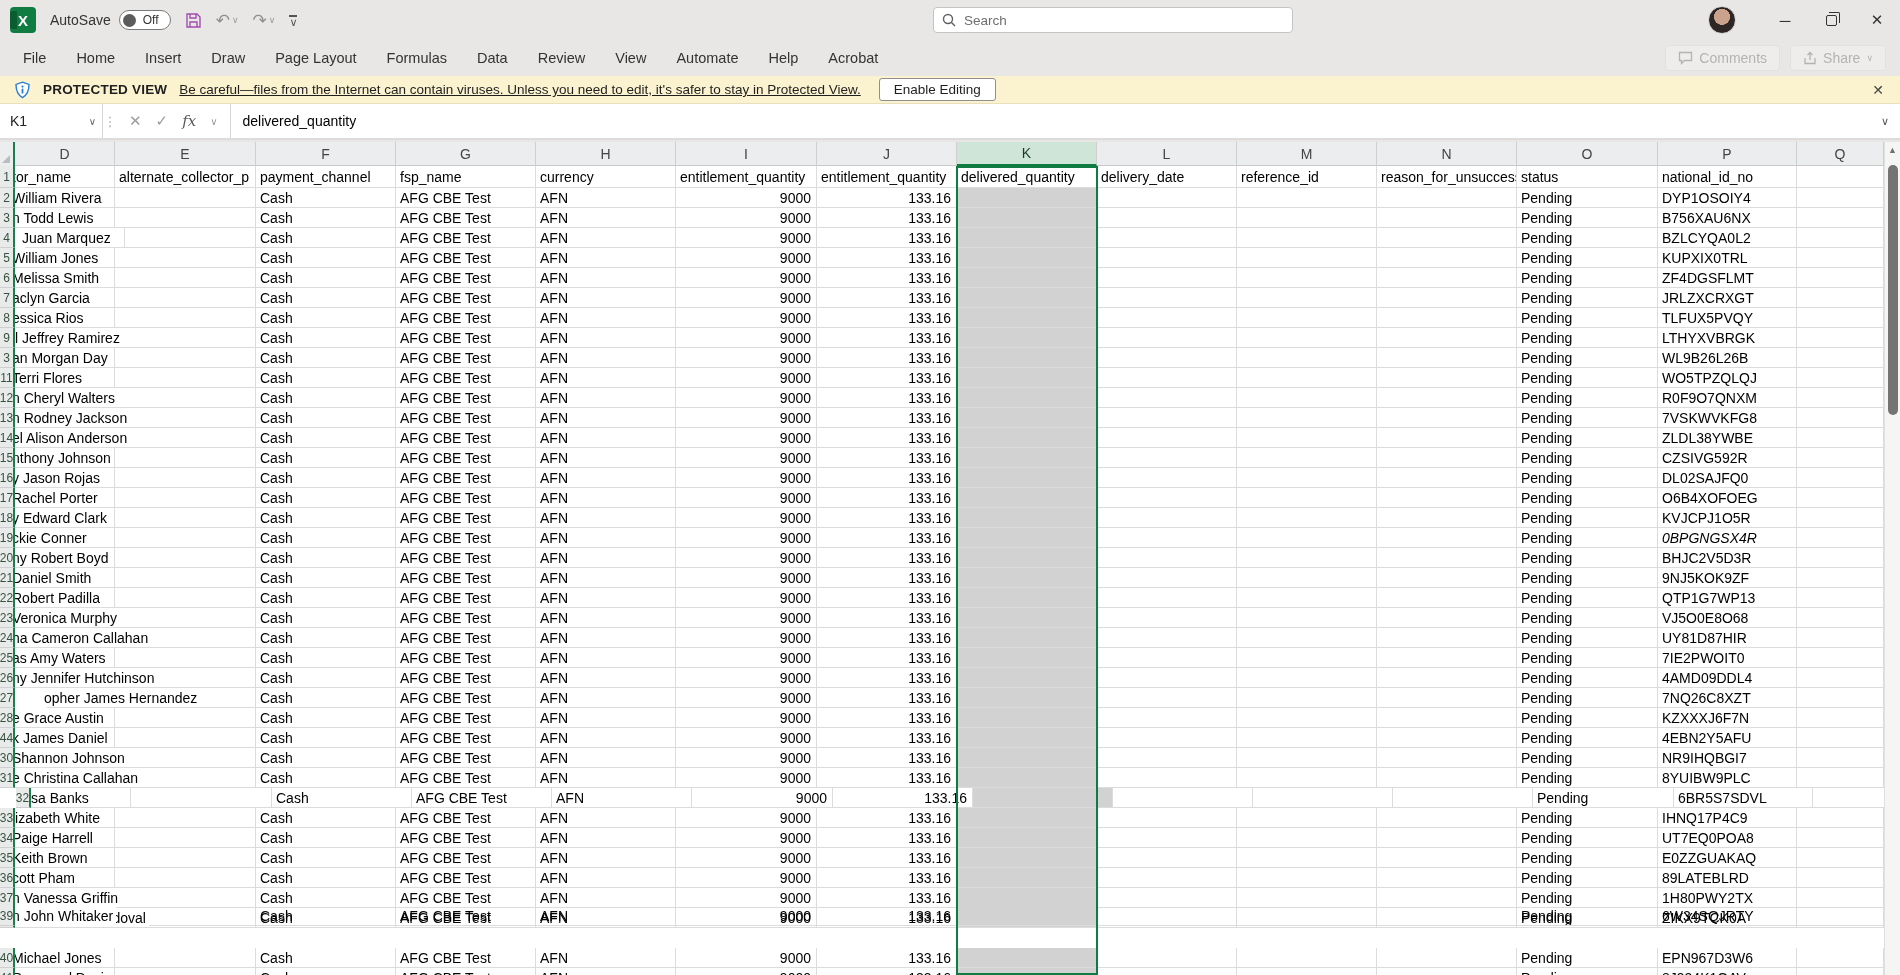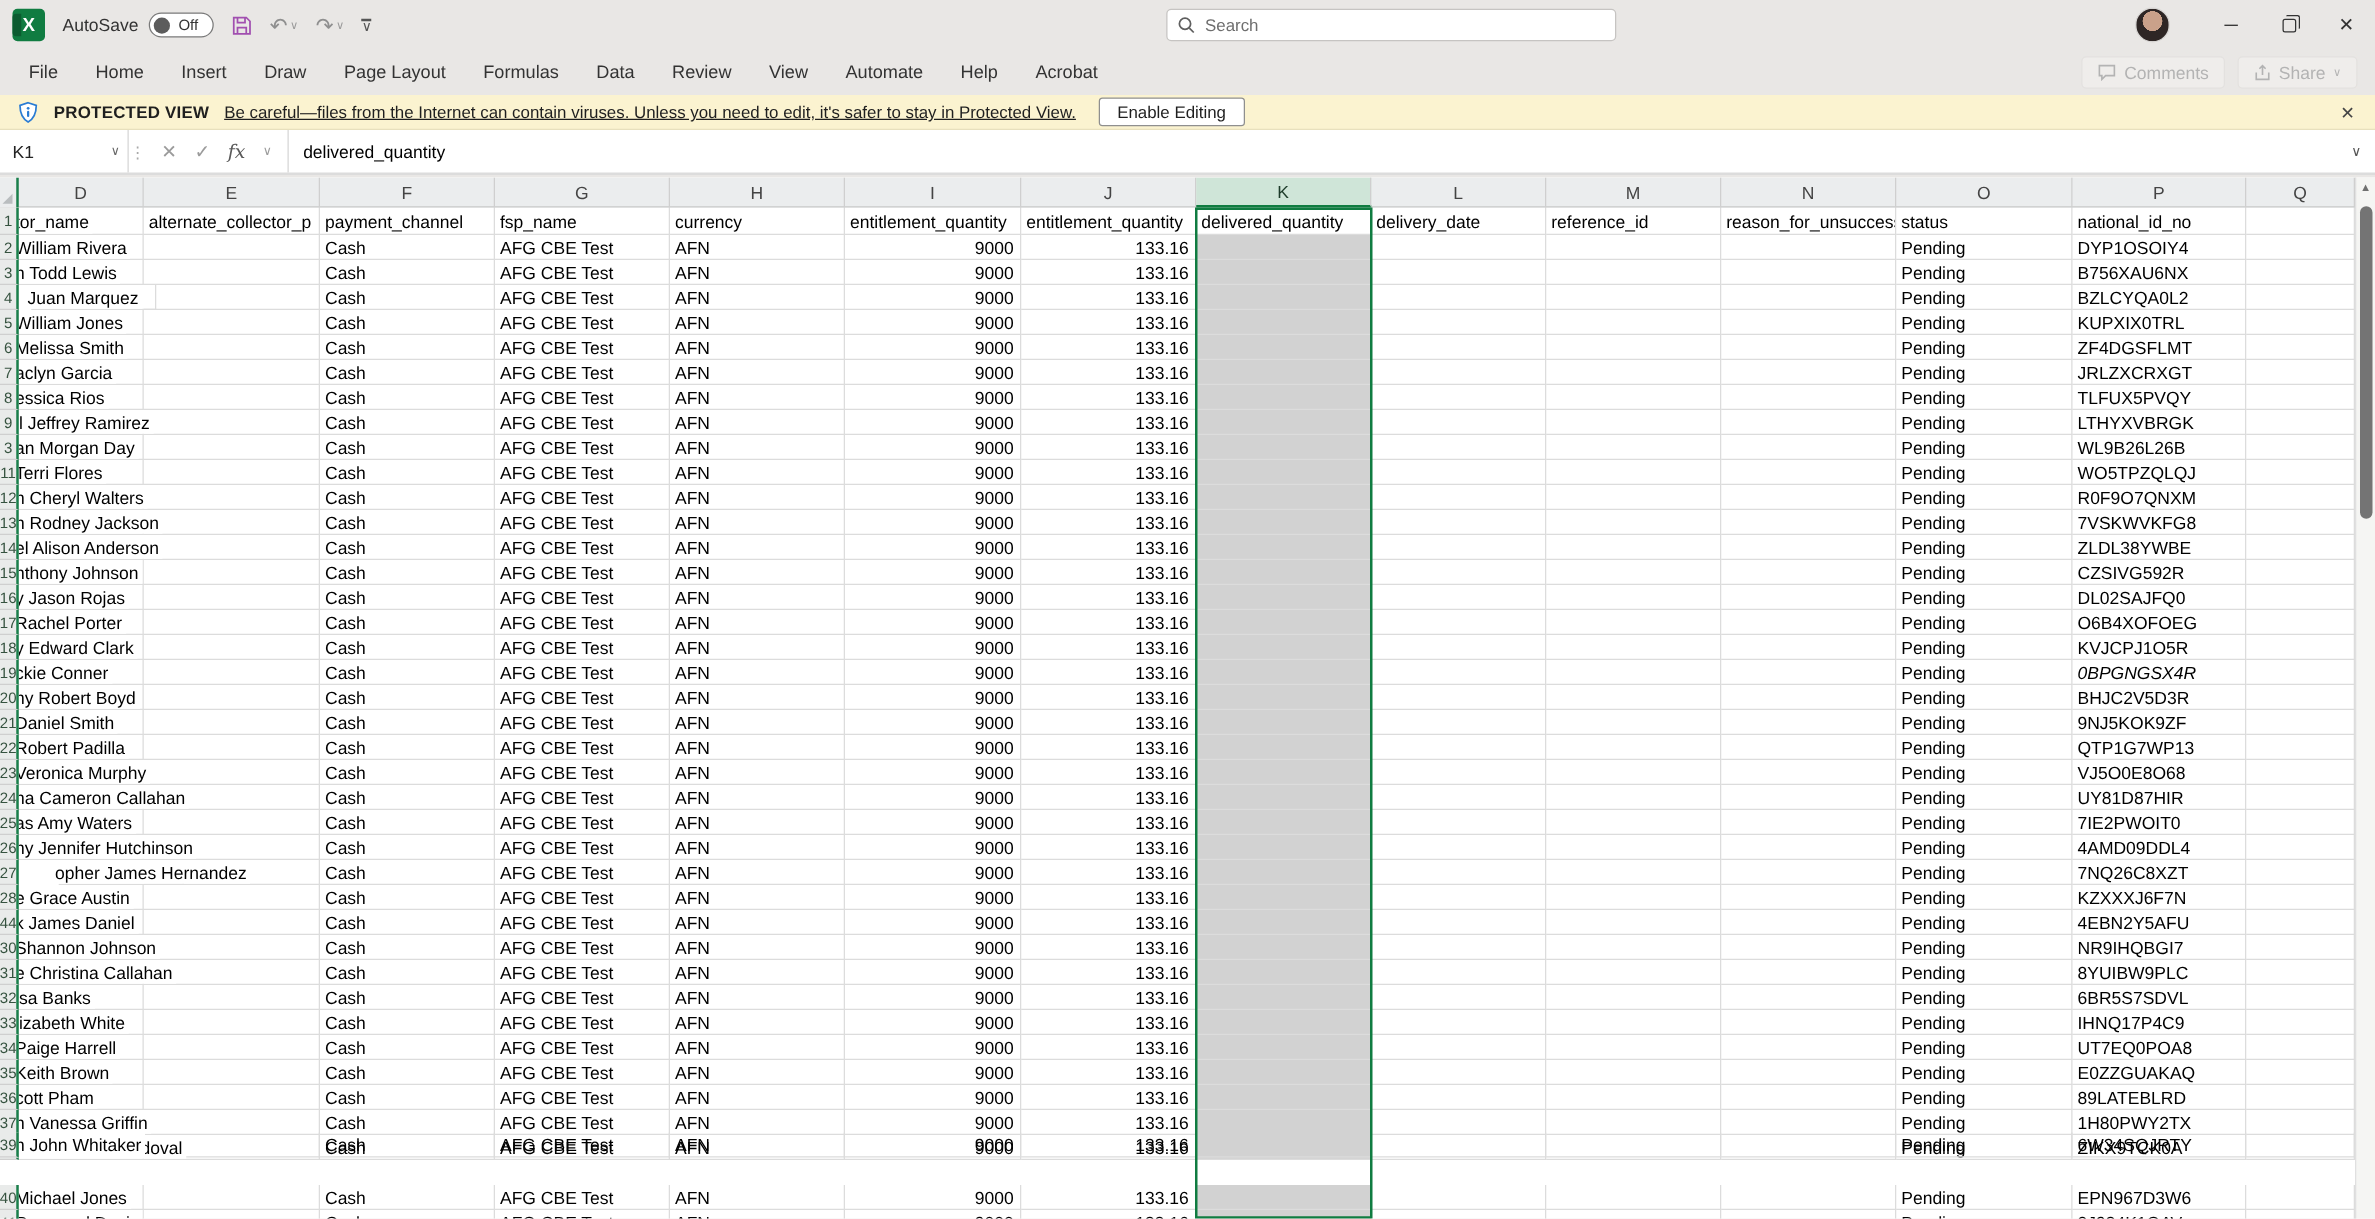--- a/index.html
+++ b/index.html
@@ -807,21 +807,21 @@
           <div class="cell right" style="left: 676px; width: 141px;">9000</div>
           <div class="cell right" style="left: 817px; width: 140px;">133.16</div>
           <div class="cell k-sel" style="left: 957px; width: 140px;"></div>
           <div class="cell" style="left: 1097px; width: 140px;"></div>
           <div class="cell" style="left: 1237px; width: 140px;"></div>
           <div class="cell" style="left: 1377px; width: 140px;"></div>
           <div class="cell" style="left: 1517px; width: 141px;">Pending</div>
           <div class="cell" style="left: 1658px; width: 139px;">8YUIBW9PLC</div>
           <div class="cell" style="left: 1797px; width: 87px;"></div>
         </div>
-        <div class="grid-row" style="top: 622px; height: 20px;">
+        <div class="grid-row" style="top: 622px; height: 20px; margin-left: 16px;">
           <div class="gutter">32</div>
           <div class="cell overflow-ok" style="left: 15px; width: 100px;">
             <span class="clipname">isa Banks</span>
           </div>
           <div class="cell" style="left: 115px; width: 141px;"></div>
           <div class="cell" style="left: 256px; width: 140px;">Cash</div>
           <div class="cell" style="left: 396px; width: 140px;">AFG CBE Test</div>
           <div class="cell" style="left: 536px; width: 140px;">AFN</div>
           <div class="cell right" style="left: 676px; width: 141px;">9000</div>
           <div class="cell right" style="left: 817px; width: 140px;">133.16</div>

